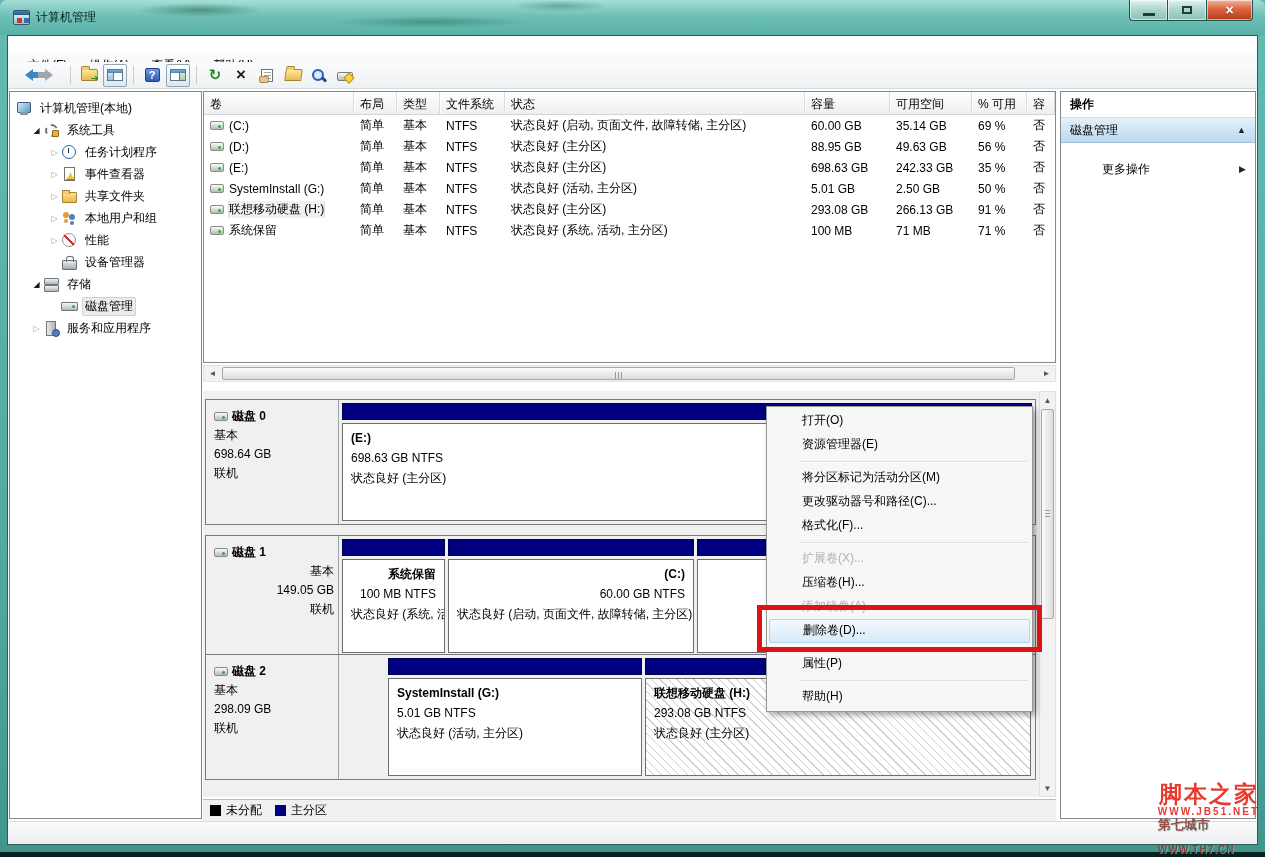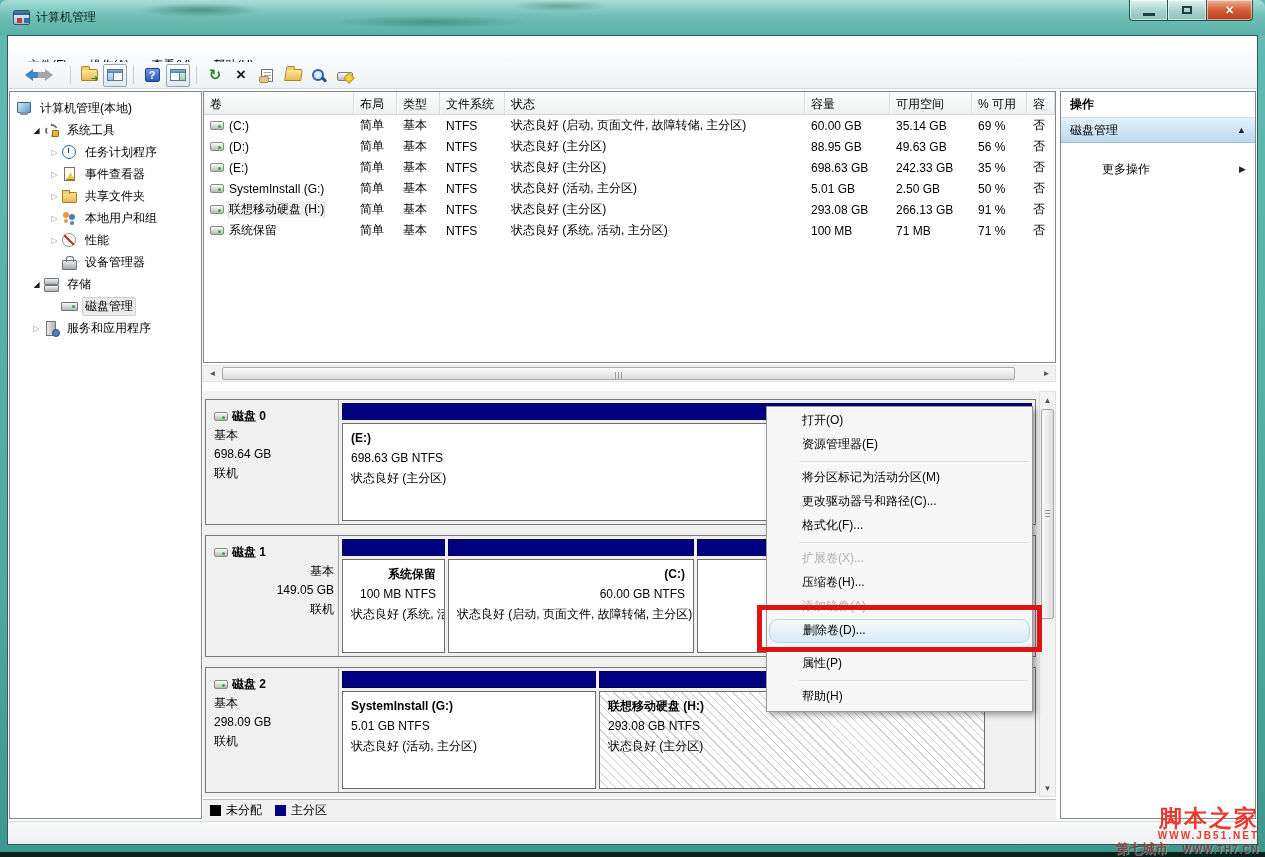--- a/index.html
+++ b/index.html
@@ -164,21 +164,21 @@
   .disk-pane { position:absolute; left:1px; right:1px; top:302px; bottom:24px; background:#f0f0f0; }
   .v-scroll { position:absolute; right:0; top:0; bottom:0; width:17px; background:#f2f2f2; border:1px solid #e0e0e0; }
   .vs-arrow { position:absolute; left:0; right:0; height:16px; display:flex; align-items:center; justify-content:center; color:#50555a; font-size:8px; }
   .vs-up{top:0;} .vs-down{bottom:0;}
   .vs-thumb { position:absolute; left:1px; right:1px; top:17px; height:210px;
     background:linear-gradient(90deg,#fbfbfb,#dcdcdc); border:1px solid #a8a8a8; border-radius:2px; }
   .vs-thumb::after { content:""; position:absolute; top:50%; left:3px; right:3px; height:8px; margin-top:-4px;
     background:repeating-linear-gradient(#9a9a9a 0 1px,transparent 1px 3px); }
 
   .disk-row { position:absolute; left:2px; right:20px; border:1px solid #767b80; background:#f0f0f0; display:flex; }
-  .dr0 { top:8px; height:126px; } .dr1 { top:144px; height:122px;text-align:right; } .dr2 { top:276px; height:126px; }
+  .dr0 { top:8px; height:126px; } .dr1 { top:144px; height:122px;text-align:right; } .dr2 { top:263px; height:126px;gap:46px; }
   .disk-label { width:133px; flex:none; border-right:1px solid #9aa0a5; padding:7px 4px 0 8px; line-height:19px; background:#f0f0f0; }
   .dl-title { display:flex; align-items:center; gap:4px; font-weight:bold; }
   .disk-parts { flex:1; display:flex; gap:3px; padding:3px; min-width:0; }
   .part { display:flex; flex-direction:column; min-width:0; }
   .part-bar { height:17px; background:#000080; border:1px solid #00004f; margin-bottom:3px; flex:none; }
   .part-body { flex:1; border:1px solid #6e6e6e; background:#fff; padding:4px 8px; line-height:20px; overflow:hidden; white-space:nowrap; }
   .part.hatched .part-body { background:repeating-linear-gradient(45deg,#ffffff 0 5px,#cfcfcf 5px 6px); }
   .pt { font-weight:bold; }
   .pw-e { flex:1; } .pw-sys { width:103px; flex:none; } .pw-c { width:246px; flex:none; } .pw-d { flex:1; }
   .pw-g { width:254px; flex:none; } .pw-h { width:386px; flex:none; } .pw-gap { flex:1; }
@@ -198,31 +198,31 @@
   .ap-more { height:24px; margin-top:14px; display:flex; align-items:center; justify-content:space-between; padding:0 9px 0 41px; }
 
   .statusbar { position:absolute; left:0; right:0; bottom:0; height:23px;
     background:linear-gradient(#fbfbfb,#eceeef); border-top:1px solid #d9dcde; }
 
   
   .ctx-menu { position:absolute; left:766px; top:406px; width:267px; z-index:50;
     background:#f7f7f7; border:1px solid #979797; box-shadow:3px 3px 6px rgba(0,0,0,.35); padding:2px; }
   .ctx-item { height:24px; line-height:22px; padding-left:33px; white-space:nowrap; }
   .ctx-item.dis { color:#b0b0b0; }
-  .ctx-item.hl { background:linear-gradient(#f3f9fe,#d9eaf8); border:1px solid #b4d3ec; border-radius:9px; line-height:20px; }
+  .ctx-item.hl { background:linear-gradient(#f3f9fe,#d9eaf8); border:1px solid #b4d3ec; border-radius:2px; line-height:20px; }
   .ctx-sep { height:1px; background:#e0e0e0; margin:4px 2px 4px 30px; box-shadow:0 1px 0 #fcfcfc; }
 
   .red-annotation { position:absolute; left:757px; top:605px; width:285px; height:47px;
     border:5px solid #de1414; z-index:60; }
 
   
   .watermark { position:absolute; right:6px; bottom:2px; text-align:right; z-index:70; line-height:1; }
   .wm-name { color:#e83a30; font-size:23px; font-weight:bold; letter-spacing:2px; font-family:"Liberation Serif","DejaVu Serif",serif; }
   .wm-url { color:#e83a30; font-size:10px; font-weight:bold; letter-spacing:2px; margin-top:1px; }
-  .wm-row2 { display:flex; justify-content:flex-end; align-items:baseline; gap:14px; margin-top:1px; }
+  .wm-row2 { display:flex; justify-content:flex-end; align-items:baseline; gap:14px; margin-top:1px;flex-direction:column; }
   .wm-name2 { color:rgba(140,45,40,.85); font-size:13px; font-weight:bold; text-shadow:1px 1px 0 rgba(120,210,200,.6); }
   .wm-url2 { color:rgba(140,45,40,.85); font-size:10px; font-weight:bold; letter-spacing:1px; text-shadow:1px 1px 0 rgba(120,210,200,.6); }
 </style>
 </head>
 <body>
 
 <div class="titlebar">
   <div class="title-left">
     <span class="i-mmc"></span>
     <span class="title-text">计算机管理</span>

